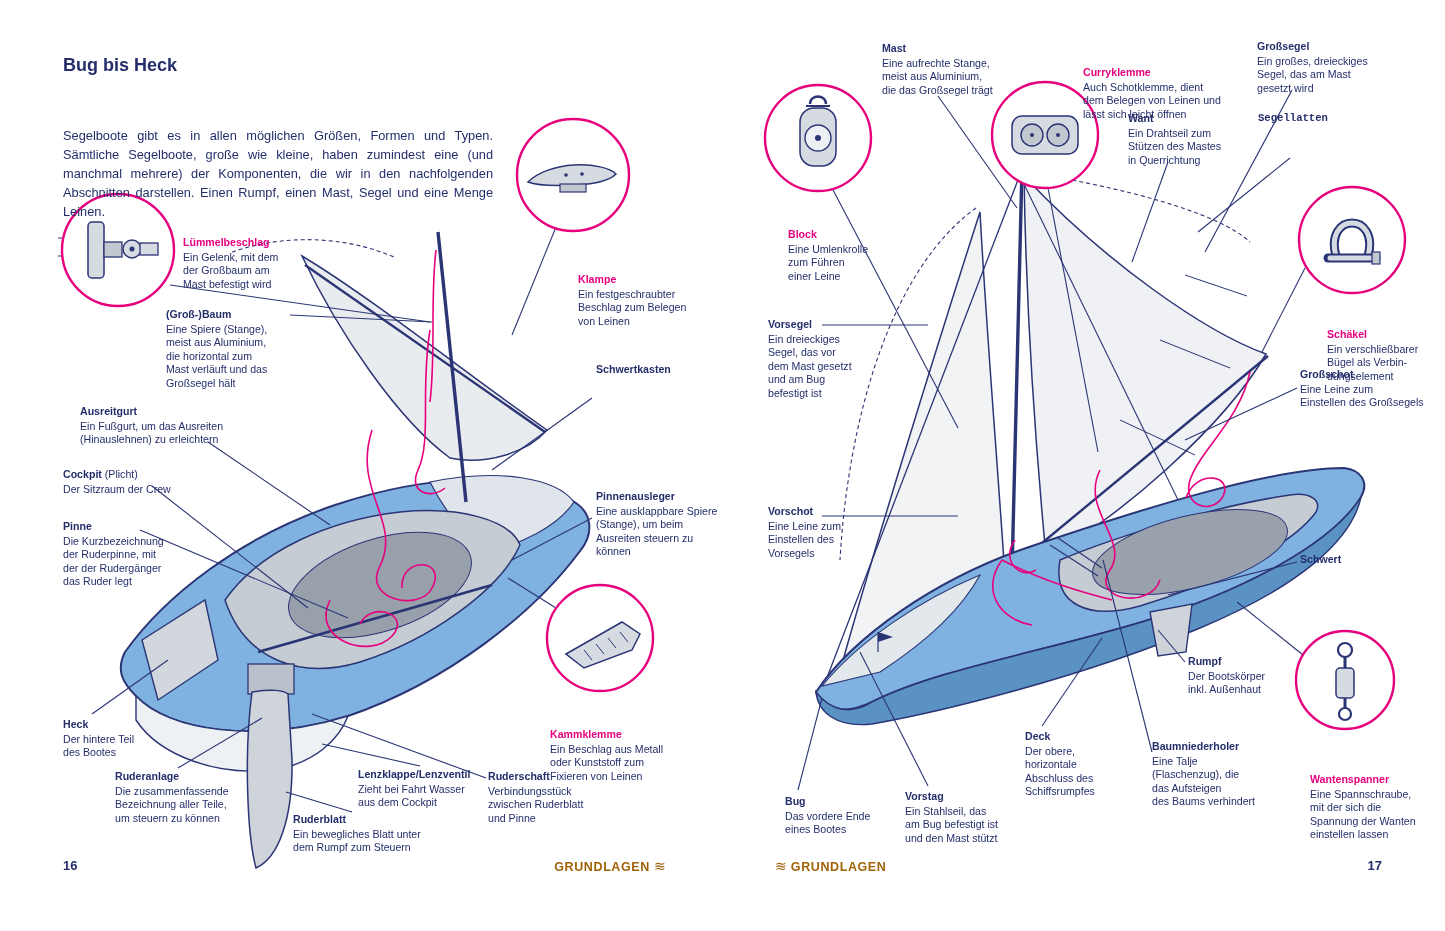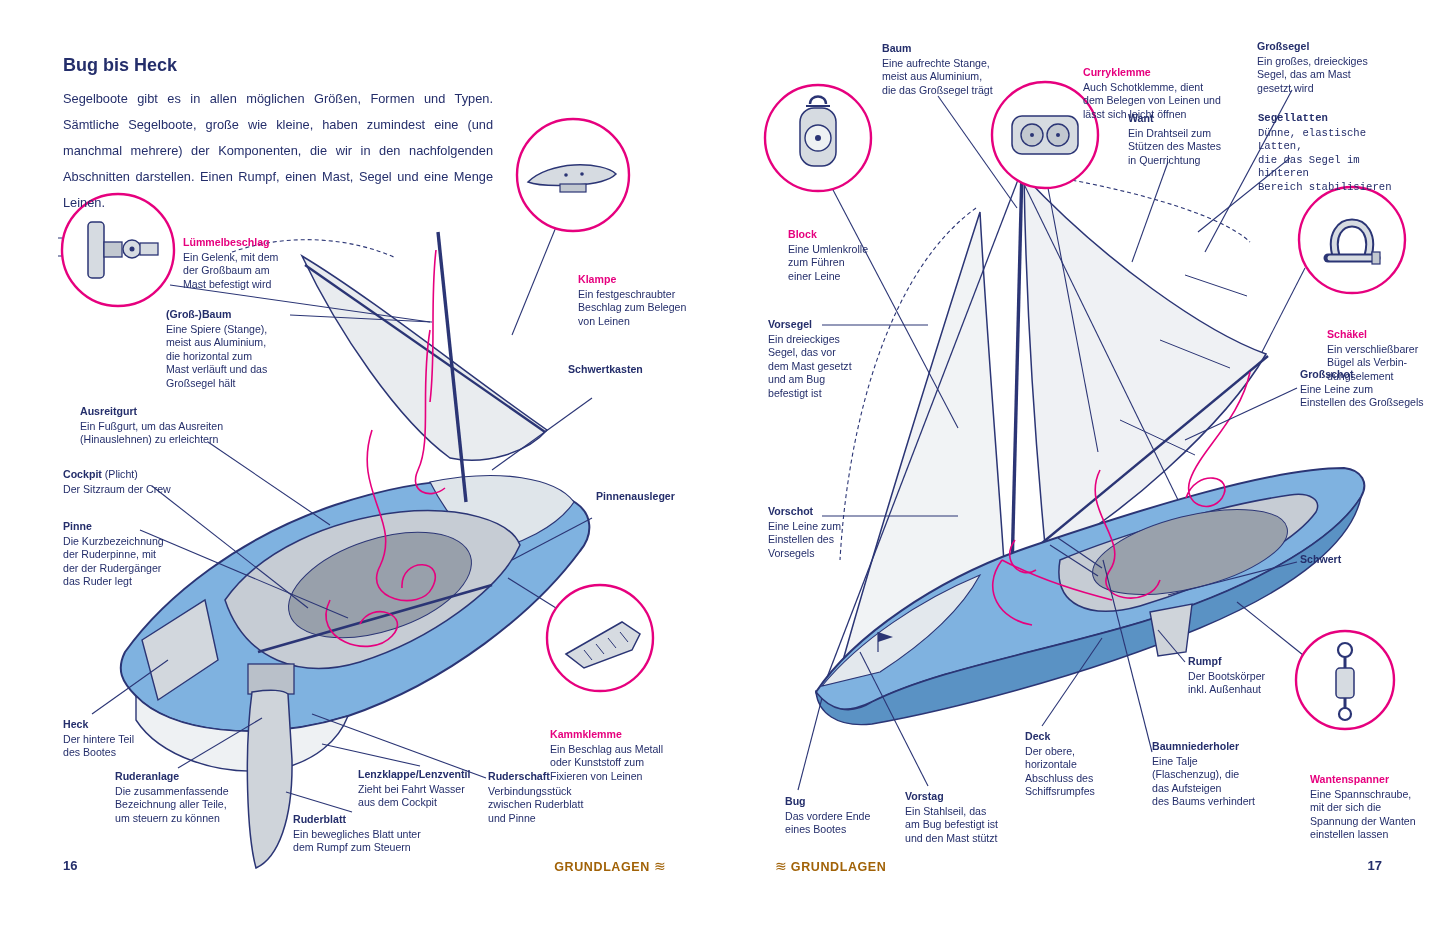--- a/index.html
+++ b/index.html
@@ -4,21 +4,21 @@
 <style>
   html,body{margin:0;padding:0;}
   body{
     width:1445px;height:931px;position:relative;overflow:hidden;
     background:#ffffff;color:#242e6b;
     font-family:"Liberation Sans", sans-serif;
   }
   .abs{position:absolute;}
   .page-title{font-size:18px;font-weight:bold;color:#242e6b;}
   .intro{
-    width:430px;font-size:12.8px;line-height:26px;text-align:justify;color:#242e6b;
+    width:430px;font-size:12.8px;line-height:19px;text-align:justify;color:#242e6b;margin-top:40px;
   }
   .label{position:absolute;font-size:10.6px;line-height:13.6px;}
   .label-title{font-weight:bold;color:#242e6b;margin-bottom:1px;}
   .label-title .t-normal{font-weight:normal;margin-top:45px;}
   .label-title.accent{color:#e6007e;margin-top:28px;}
   .label-body{white-space:pre-line;color:#242e6b;}
   .align-right{font-family:Liberation Mono, monospace;}
   .footer{position:absolute;font-size:12.5px;font-weight:bold;letter-spacing:0.6px;color:#a16207;}
   .footer .wave{font-weight:normal;font-size:14px;letter-spacing:0;}
   .pagenum{position:absolute;font-size:13px;font-weight:bold;color:#242e6b;}
@@ -216,41 +216,45 @@
 von Leinen</div>
 </div>
 <div class="label" style="left:166px;top:308px;width:140px">
   <div class="label-title">(Groß-)Baum</div>
   <div class="label-body">Eine Spiere (Stange),
 meist aus Aluminium,
 die horizontal zum
 Mast verläuft und das
 Großsegel hält</div>
 </div>
-<div class="label" style="left:568px;top:363px;width:145px">
+<div class="label" style="left:596px;top:363px;width:145px">
   <div class="label-title">Schwertkasten</div>
 </div>
 <div class="label" style="left:80px;top:405px;width:185px">
   <div class="label-title">Ausreitgurt</div>
   <div class="label-body">Ein Fußgurt, um das Ausreiten
 (Hinauslehnen) zu erleichtern</div>
 </div>
 <div class="label" style="left:63px;top:468px;width:170px">
   <div class="label-title"><span>Cockpit</span> <span class="t-normal">(Plicht)</span></div>
   <div class="label-body">Der Sitzraum der Crew</div>
 </div>
 <div class="label" style="left:63px;top:520px;width:130px">
   <div class="label-title">Pinne</div>
   <div class="label-body">Die Kurzbezeichnung
 der Ruderpinne, mit
 der der Rudergänger
 das Ruder legt</div>
 </div>
 <div class="label" style="left:596px;top:490px;width:155px">
   <div class="label-title">Pinnenausleger</div>
+  <div class="label-body">Eine ausklappbare Spiere
+(Stange), um beim
+Ausreiten steuern zu
+können</div>
 </div>
 <div class="label" style="left:550px;top:700px;width:145px">
   <div class="label-title accent">Kammklemme</div>
   <div class="label-body">Ein Beschlag aus Metall
 oder Kunststoff zum
 Fixieren von Leinen</div>
 </div>
 <div class="label" style="left:63px;top:718px;width:120px">
   <div class="label-title">Heck</div>
   <div class="label-body">Der hintere Teil
@@ -273,21 +277,21 @@
 dem Rumpf zum Steuern</div>
 </div>
 <div class="label" style="left:488px;top:770px;width:140px">
   <div class="label-title">Ruderschaft</div>
   <div class="label-body">Verbindungsstück
 zwischen Ruderblatt
 und Pinne</div>
 </div>
 
 <div class="label" style="left:882px;top:42px;width:160px">
-  <div class="label-title">Baum</div>
+  <div class="label-title">Mast</div>
   <div class="label-body">Eine aufrechte Stange,
 meist aus Aluminium,
 die das Großsegel trägt</div>
 </div>
 <div class="label" style="left:1083px;top:38px;width:170px">
   <div class="label-title accent">Curryklemme</div>
   <div class="label-body">Auch Schotklemme, dient
 dem Belegen von Leinen und
 lässt sich leicht öffnen</div>
 </div>
@@ -298,23 +302,20 @@
 gesetzt wird</div>
 </div>
 <div class="label" style="left:1128px;top:112px;width:140px">
   <div class="label-title">Want</div>
   <div class="label-body">Ein Drahtseil zum
 Stützen des Mastes
 in Querrichtung</div>
 </div>
 <div class="label align-right" style="left:1258px;top:112px;width:150px">
   <div class="label-title">Segellatten</div>
-  <div class="label-body">Dünne, elastische Latten,
-die das Segel im hinteren
-Bereich stabilisieren</div>
 </div>
 <div class="label" style="left:788px;top:200px;width:120px">
   <div class="label-title accent">Block</div>
   <div class="label-body">Eine Umlenkrolle
 zum Führen
 einer Leine</div>
 </div>
 <div class="label" style="left:1327px;top:300px;width:115px">
   <div class="label-title accent">Schäkel</div>
   <div class="label-body">Ein verschließbarer

